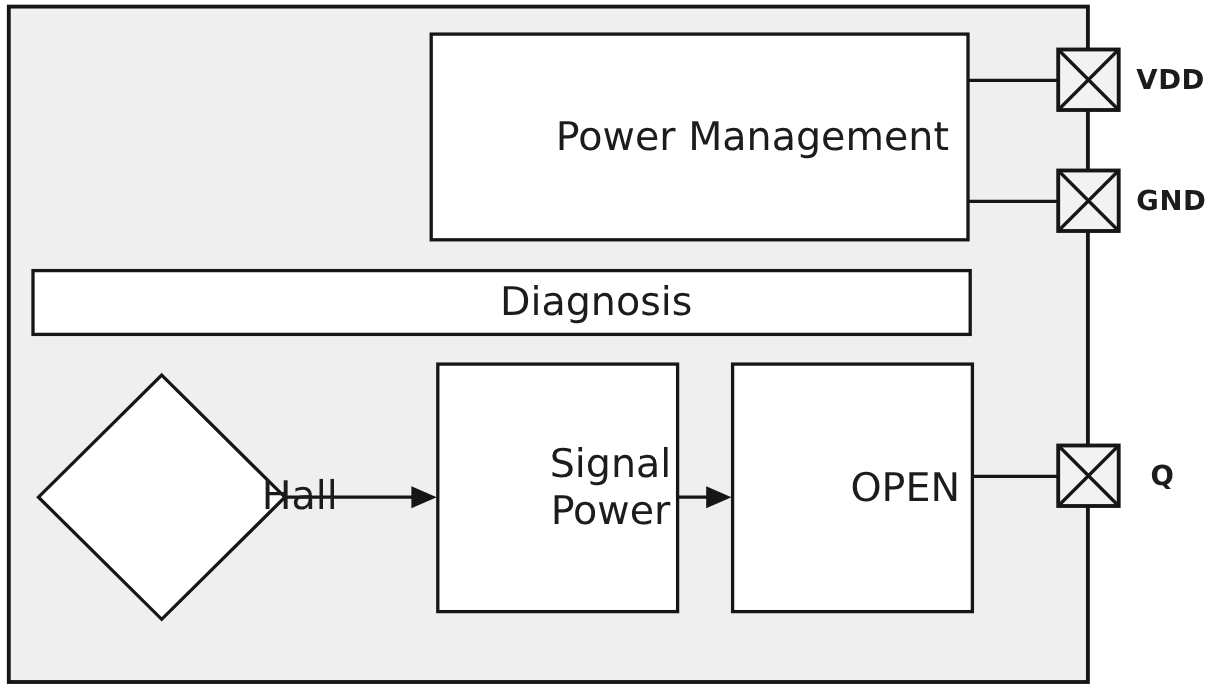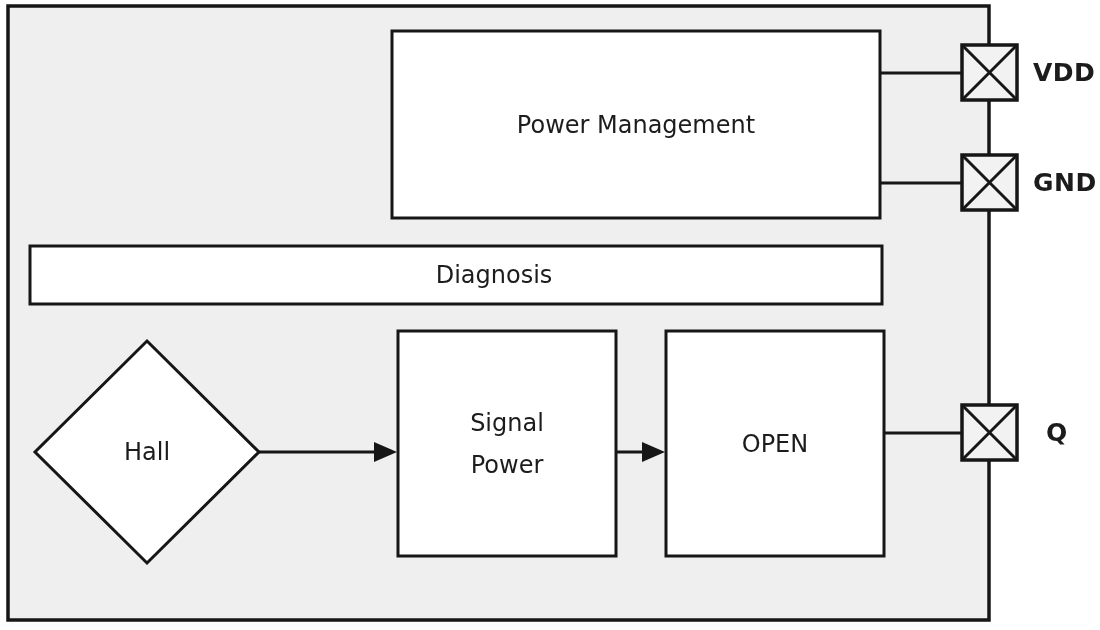--- a/index.html
+++ b/index.html
@@ -35,25 +35,26 @@
   .wire           { fill: none; stroke: var(--stroke); stroke-width: 3px; }
   .arrow-head     { fill: var(--stroke); stroke: none; }
 
   .label {
     position: absolute;
     display: flex;
     flex-direction: column;
     align-items: center;
     justify-content: center;
     text-align: center;
-    font-size: 24px;
+    font-size: 36px;
     line-height: 42px;
     color: var(--text);
     pointer-events: none;
     white-space: nowrap;
+    margin-left: 48px;
   }
   .pin-label {
     position: absolute;
     display: flex;
     align-items: center;
     font-size: 25px;
     font-weight: 600;
     letter-spacing: 0.5px;
     color: var(--text);
     white-space: nowrap;
@@ -103,21 +104,21 @@
   </svg>
 
   <div class="label" style="left:392px; top:31px; width:488px; height:187px;">
     <span>Power Management</span>
   </div>
 
   <div class="label" style="left:30px; top:246px; width:928px; height:58px;">
     <span>Diagnosis</span>
   </div>
 
-  <div class="label" style="left:35px; top:341px; width:224px; height:222px;">
+  <div class="label" style="left:35px; top:341px; width:224px; height:222px;align-items:flex-end;">
     <span>Hall</span>
   </div>
 
   <div class="label" style="left:398px; top:331px; width:218px; height:225px;">
     <span>Signal</span>
     <span>Power</span>
   </div>
 
   <div class="label" style="left:666px; top:331px; width:218px; height:225px;text-align:center;">
     <span>OPEN</span>

